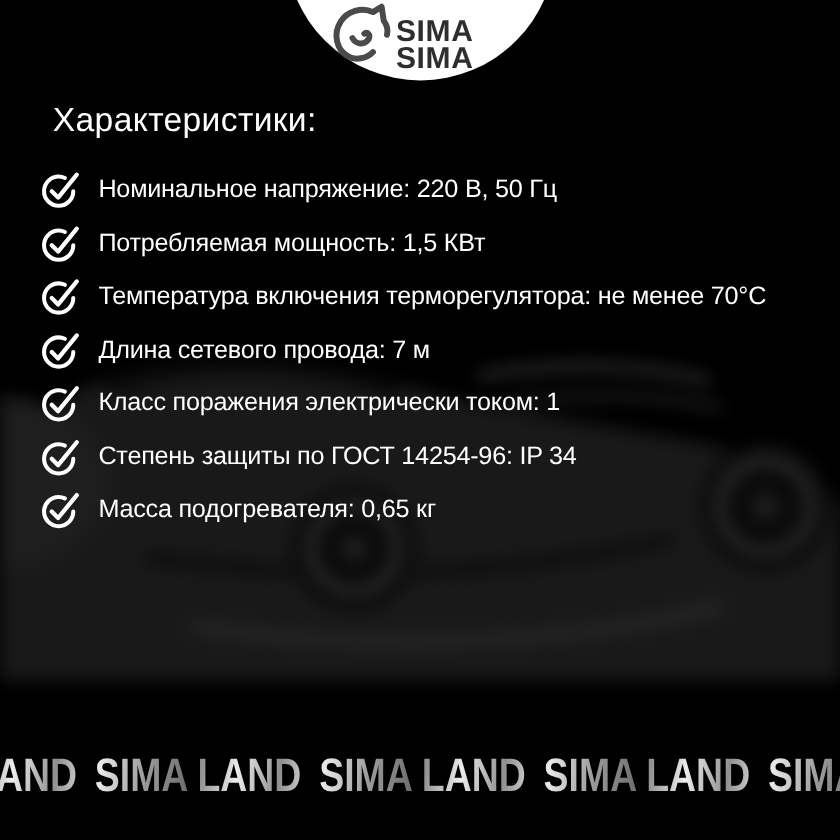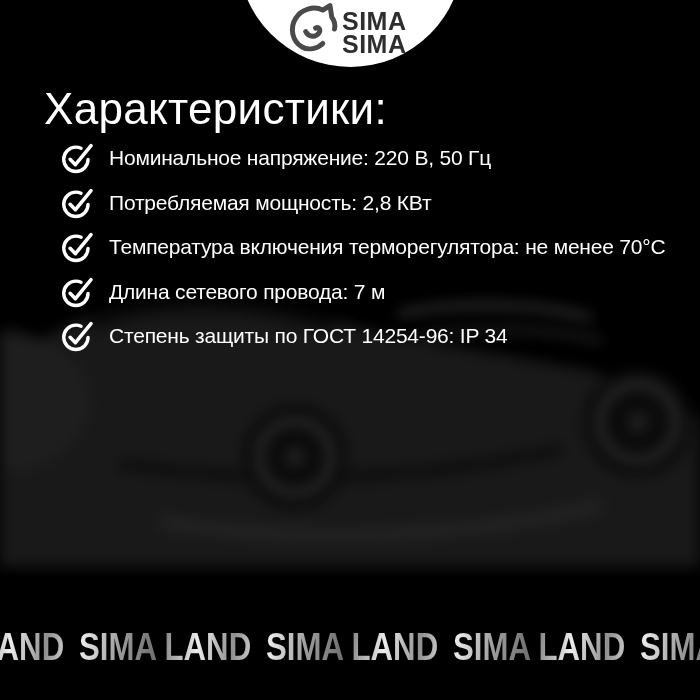--- a/index.html
+++ b/index.html
@@ -6,31 +6,31 @@
   .stage{position:relative;width:700px;height:700px;background:#000;overflow:hidden;
          font-family:"Liberation Sans","DejaVu Sans",sans-serif;}
 
   
   .car-bg{position:absolute;left:0;top:252px;width:700px;height:330px;
           filter:blur(7px);opacity:.95;pointer-events:none;}
 
   
   .logo-circle{position:absolute;left:238px;top:-158px;width:225px;height:225px;
                border-radius:50%;background:#fff;}
-  .logo-content{position:absolute;left:284px;top:2px;display:flex;align-items:center;z-index:3;}
+  .logo-content{position:absolute;left:272px;top:2px;display:flex;align-items:flex-end;z-index:3;}
   .logo-text{margin-left:2px;margin-top:4px;font-weight:700;font-size:25px;line-height:23px;
              letter-spacing:.5px;color:#2e2e2e;}
   .logo-text span{display:block;}
 
   
-  .title{position:absolute;left:44px;top:84px;margin:0;font-size:44px;font-weight:400;
+  .title{position:absolute;left:44px;top:84px;margin:0;font-size:28px;font-weight:400;
          letter-spacing:.3px;color:#fff;}
 
   
-  .spec-list{position:absolute;left:62px;top:141px;margin:0;padding:0;list-style:none;width:630px;text-align:center;}
+  .spec-list{position:absolute;left:35px;top:141px;margin:0;padding:0;list-style:none;width:630px;text-align:center;}
   .spec-item{display:flex;align-items:center;height:34px;margin-bottom:10.5px;}
   .spec-item svg{flex:0 0 auto;}
   .spec-text{margin-left:13px;font-size:21px;letter-spacing:-.2px;color:#fff;white-space:nowrap;}
 
   
   .watermark{position:absolute;left:0;top:625px;width:700px;height:48px;overflow:hidden;}
   .watermark span{position:absolute;top:0;font-weight:700;font-size:39px;letter-spacing:0;
                   white-space:nowrap;transform:scaleX(.8);transform-origin:0 0;color:#b5b5b5;}
   @supports ((-webkit-background-clip:text) or (background-clip:text)){
     .watermark span{
@@ -92,42 +92,56 @@
         <circle cx="15.5" cy="19.5" r="13.7" fill="none" stroke="#fff" stroke-width="3.8" pathLength="100" stroke-dasharray="82 18" stroke-linecap="round"></circle>
         <path d="M 9 19.5 L 15 25.5 L 32.5 4" fill="none" stroke="#fff" stroke-width="4" stroke-linecap="round" stroke-linejoin="round"></path>
       </svg>
       <span class="spec-text">Номинальное напряжение: 220 В, 50 Гц</span>
     </li>
     <li class="spec-item">
       <svg viewBox="0 0 38 36" width="34" height="32" aria-hidden="true">
         <circle cx="15.5" cy="19.5" r="13.7" fill="none" stroke="#fff" stroke-width="3.8" pathLength="100" stroke-dasharray="82 18" stroke-linecap="round"></circle>
         <path d="M 9 19.5 L 15 25.5 L 32.5 4" fill="none" stroke="#fff" stroke-width="4" stroke-linecap="round" stroke-linejoin="round"></path>
       </svg>
-      <span class="spec-text">Потребляемая мощность: 2,8 КВт</span>
+      <span class="spec-text">Потребляемая мощность: 1,5 КВт</span>
     </li>
     <li class="spec-item">
       <svg viewBox="0 0 38 36" width="34" height="32" aria-hidden="true">
         <circle cx="15.5" cy="19.5" r="13.7" fill="none" stroke="#fff" stroke-width="3.8" pathLength="100" stroke-dasharray="82 18" stroke-linecap="round"></circle>
         <path d="M 9 19.5 L 15 25.5 L 32.5 4" fill="none" stroke="#fff" stroke-width="4" stroke-linecap="round" stroke-linejoin="round"></path>
       </svg>
       <span class="spec-text">Температура включения терморегулятора: не менее 70°С</span>
     </li>
     <li class="spec-item">
       <svg viewBox="0 0 38 36" width="34" height="32" aria-hidden="true">
         <circle cx="15.5" cy="19.5" r="13.7" fill="none" stroke="#fff" stroke-width="3.8" pathLength="100" stroke-dasharray="82 18" stroke-linecap="round"></circle>
         <path d="M 9 19.5 L 15 25.5 L 32.5 4" fill="none" stroke="#fff" stroke-width="4" stroke-linecap="round" stroke-linejoin="round"></path>
       </svg>
       <span class="spec-text">Длина сетевого провода: 7 м</span>
     </li>
     <li class="spec-item">
       <svg viewBox="0 0 38 36" width="34" height="32" aria-hidden="true">
         <circle cx="15.5" cy="19.5" r="13.7" fill="none" stroke="#fff" stroke-width="3.8" pathLength="100" stroke-dasharray="82 18" stroke-linecap="round"></circle>
         <path d="M 9 19.5 L 15 25.5 L 32.5 4" fill="none" stroke="#fff" stroke-width="4" stroke-linecap="round" stroke-linejoin="round"></path>
       </svg>
+      <span class="spec-text">Класс поражения электрически током: 1</span>
+    </li>
+    <li class="spec-item">
+      <svg viewBox="0 0 38 36" width="34" height="32" aria-hidden="true">
+        <circle cx="15.5" cy="19.5" r="13.7" fill="none" stroke="#fff" stroke-width="3.8" pathLength="100" stroke-dasharray="82 18" stroke-linecap="round"></circle>
+        <path d="M 9 19.5 L 15 25.5 L 32.5 4" fill="none" stroke="#fff" stroke-width="4" stroke-linecap="round" stroke-linejoin="round"></path>
+      </svg>
       <span class="spec-text">Степень защиты по ГОСТ 14254-96: IP 34</span>
+    </li>
+    <li class="spec-item">
+      <svg viewBox="0 0 38 36" width="34" height="32" aria-hidden="true">
+        <circle cx="15.5" cy="19.5" r="13.7" fill="none" stroke="#fff" stroke-width="3.8" pathLength="100" stroke-dasharray="82 18" stroke-linecap="round"></circle>
+        <path d="M 9 19.5 L 15 25.5 L 32.5 4" fill="none" stroke="#fff" stroke-width="4" stroke-linecap="round" stroke-linejoin="round"></path>
+      </svg>
+      <span class="spec-text">Масса подогревателя: 0,65 кг</span>
     </li>
   </ul>
 
   <div class="watermark">
     <span>SIMA LAND</span>
     <span>SIMA LAND</span>
     <span>SIMA LAND</span>
     <span>SIMA LAND</span>
     <span>SIMA LAND</span>
   </div>

